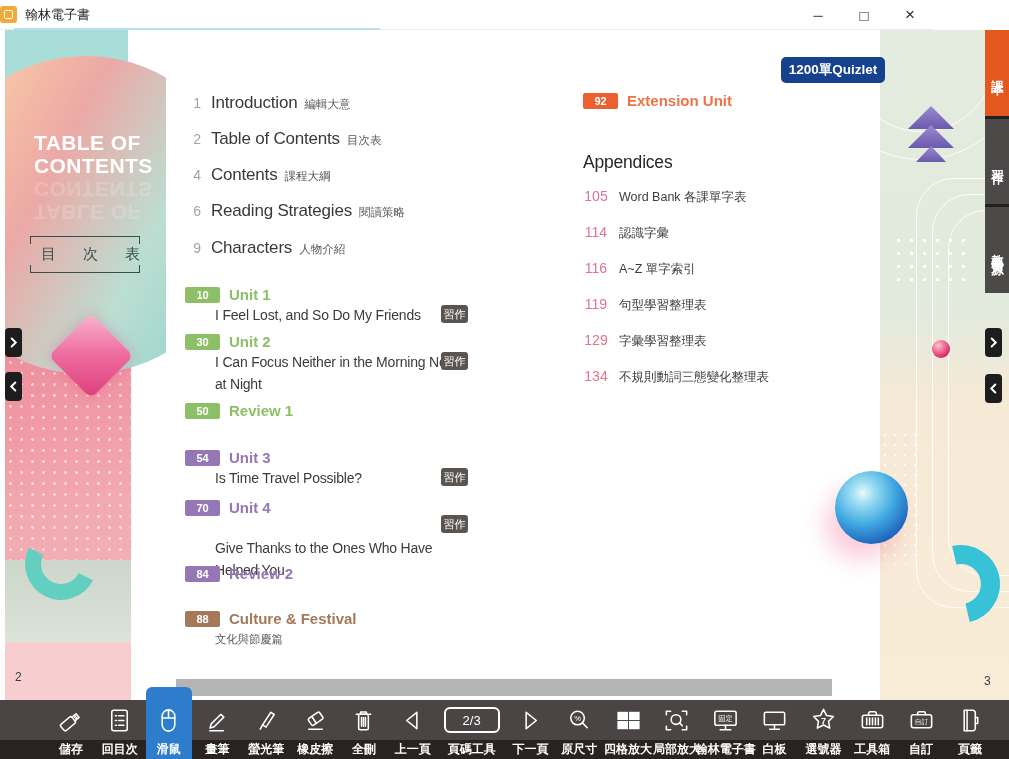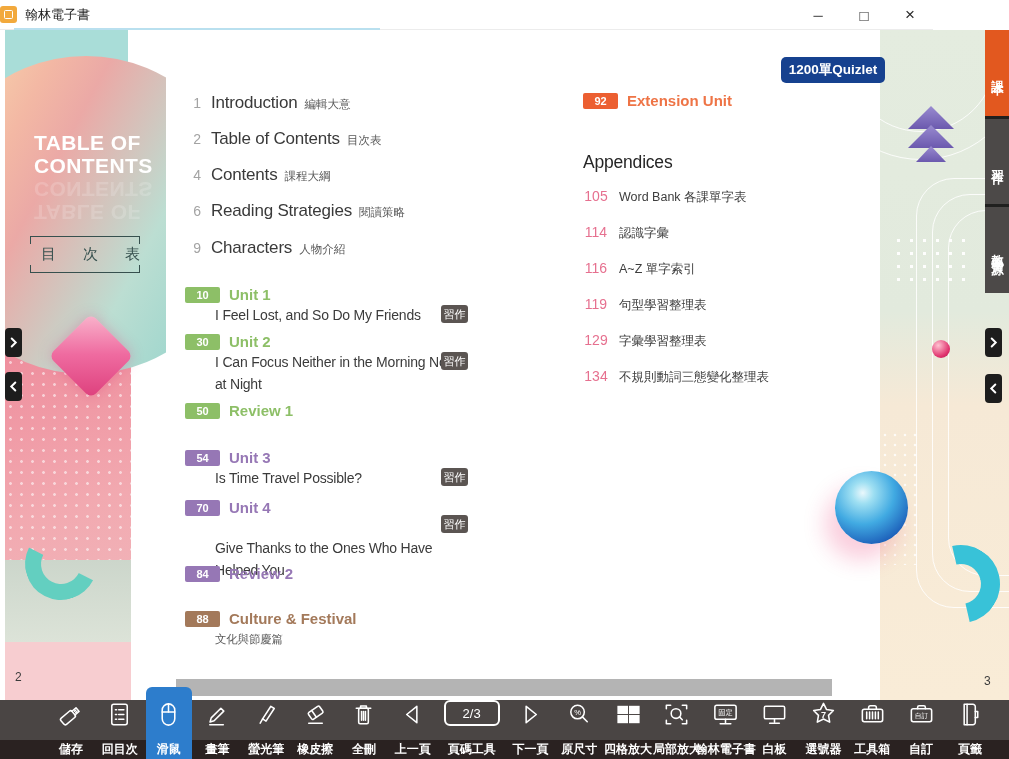--- a/index.html
+++ b/index.html
@@ -103,21 +103,21 @@
   .apx-title{font-size:12.5px;color:#3d3d3d;white-space:nowrap;}
 
   
   .scrollbar{position:absolute;left:176px;top:679px;width:656px;height:17px;background:#b4b4b4;z-index:3;cursor:pointer;}
 
   
   .toolbar{position:absolute;left:0;top:700px;width:1009px;height:59px;background:#4a4544;z-index:5;}
   .toolbar .label-strip{position:absolute;left:0;bottom:0;width:100%;height:19px;background:#2a2221;}
   .tools{position:absolute;inset:0;display:flex;justify-content:space-between;align-items:flex-start;padding:0 16px 0 48px;}
   .tool{width:46px;height:59px;display:flex;flex-direction:column;align-items:center;cursor:pointer;position:relative;z-index:2;}
-  .tool .icon-box{height:40px;display:flex;justify-content:center;}
+  .tool .icon-box{height:40px;display:flex;align-items:center;justify-content:center;}
   .tool .tool-label{height:19px;line-height:19px;font-size:12px;font-weight:bold;color:#fff;white-space:nowrap;}
   .tool.wide{width:66px;}
   .tool.active{background:var(--active-tool-blue,#2d7dcc);border-radius:6px 6px 0 0;margin-top:-13px;height:72px;padding-top:13px;z-index:3;}
   .tool svg{width:29px;height:29px;stroke:#fff;stroke-width:1.6;fill:none;stroke-linecap:round;stroke-linejoin:round;}
   .tool svg text{stroke:none;fill:#fff;font-family:"Liberation Sans",sans-serif;}
   .page-ind{min-width:56px;height:26px;border:2px solid #fff;border-radius:6px;color:#fff;font-size:13px;display:flex;align-items:center;justify-content:center;padding:0 6px;}
 </style>
 </head>
 <body>
 

